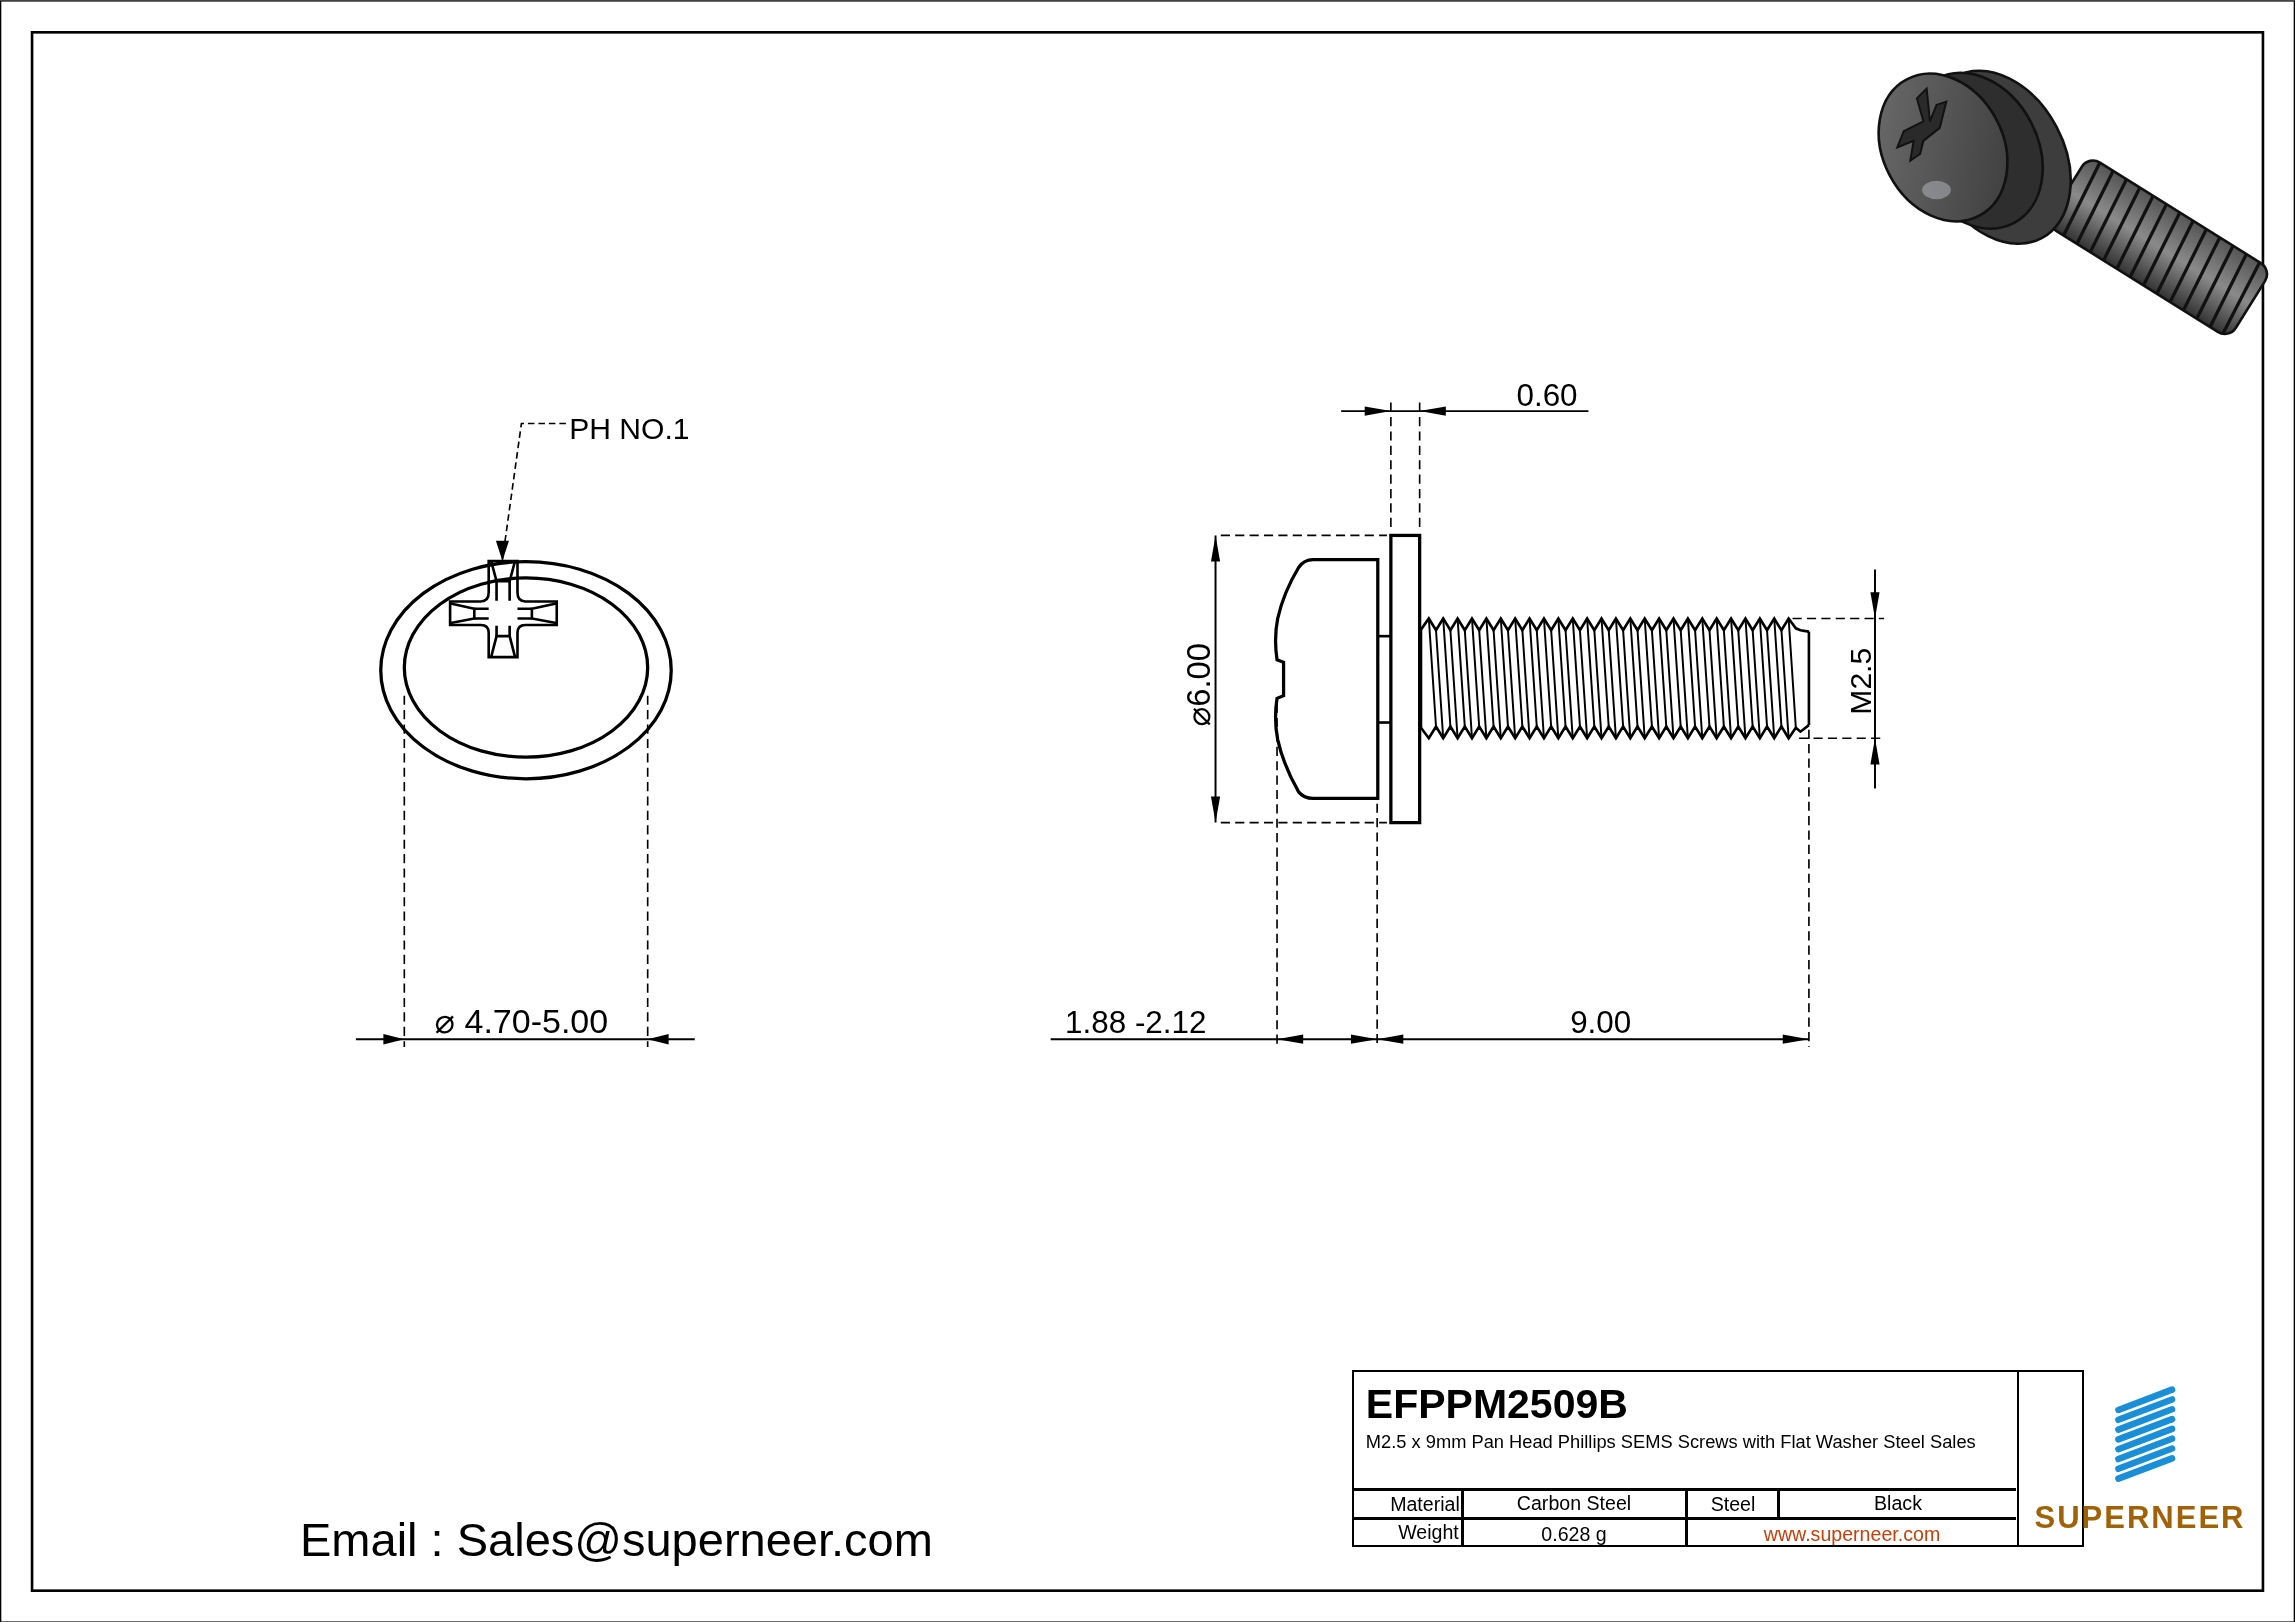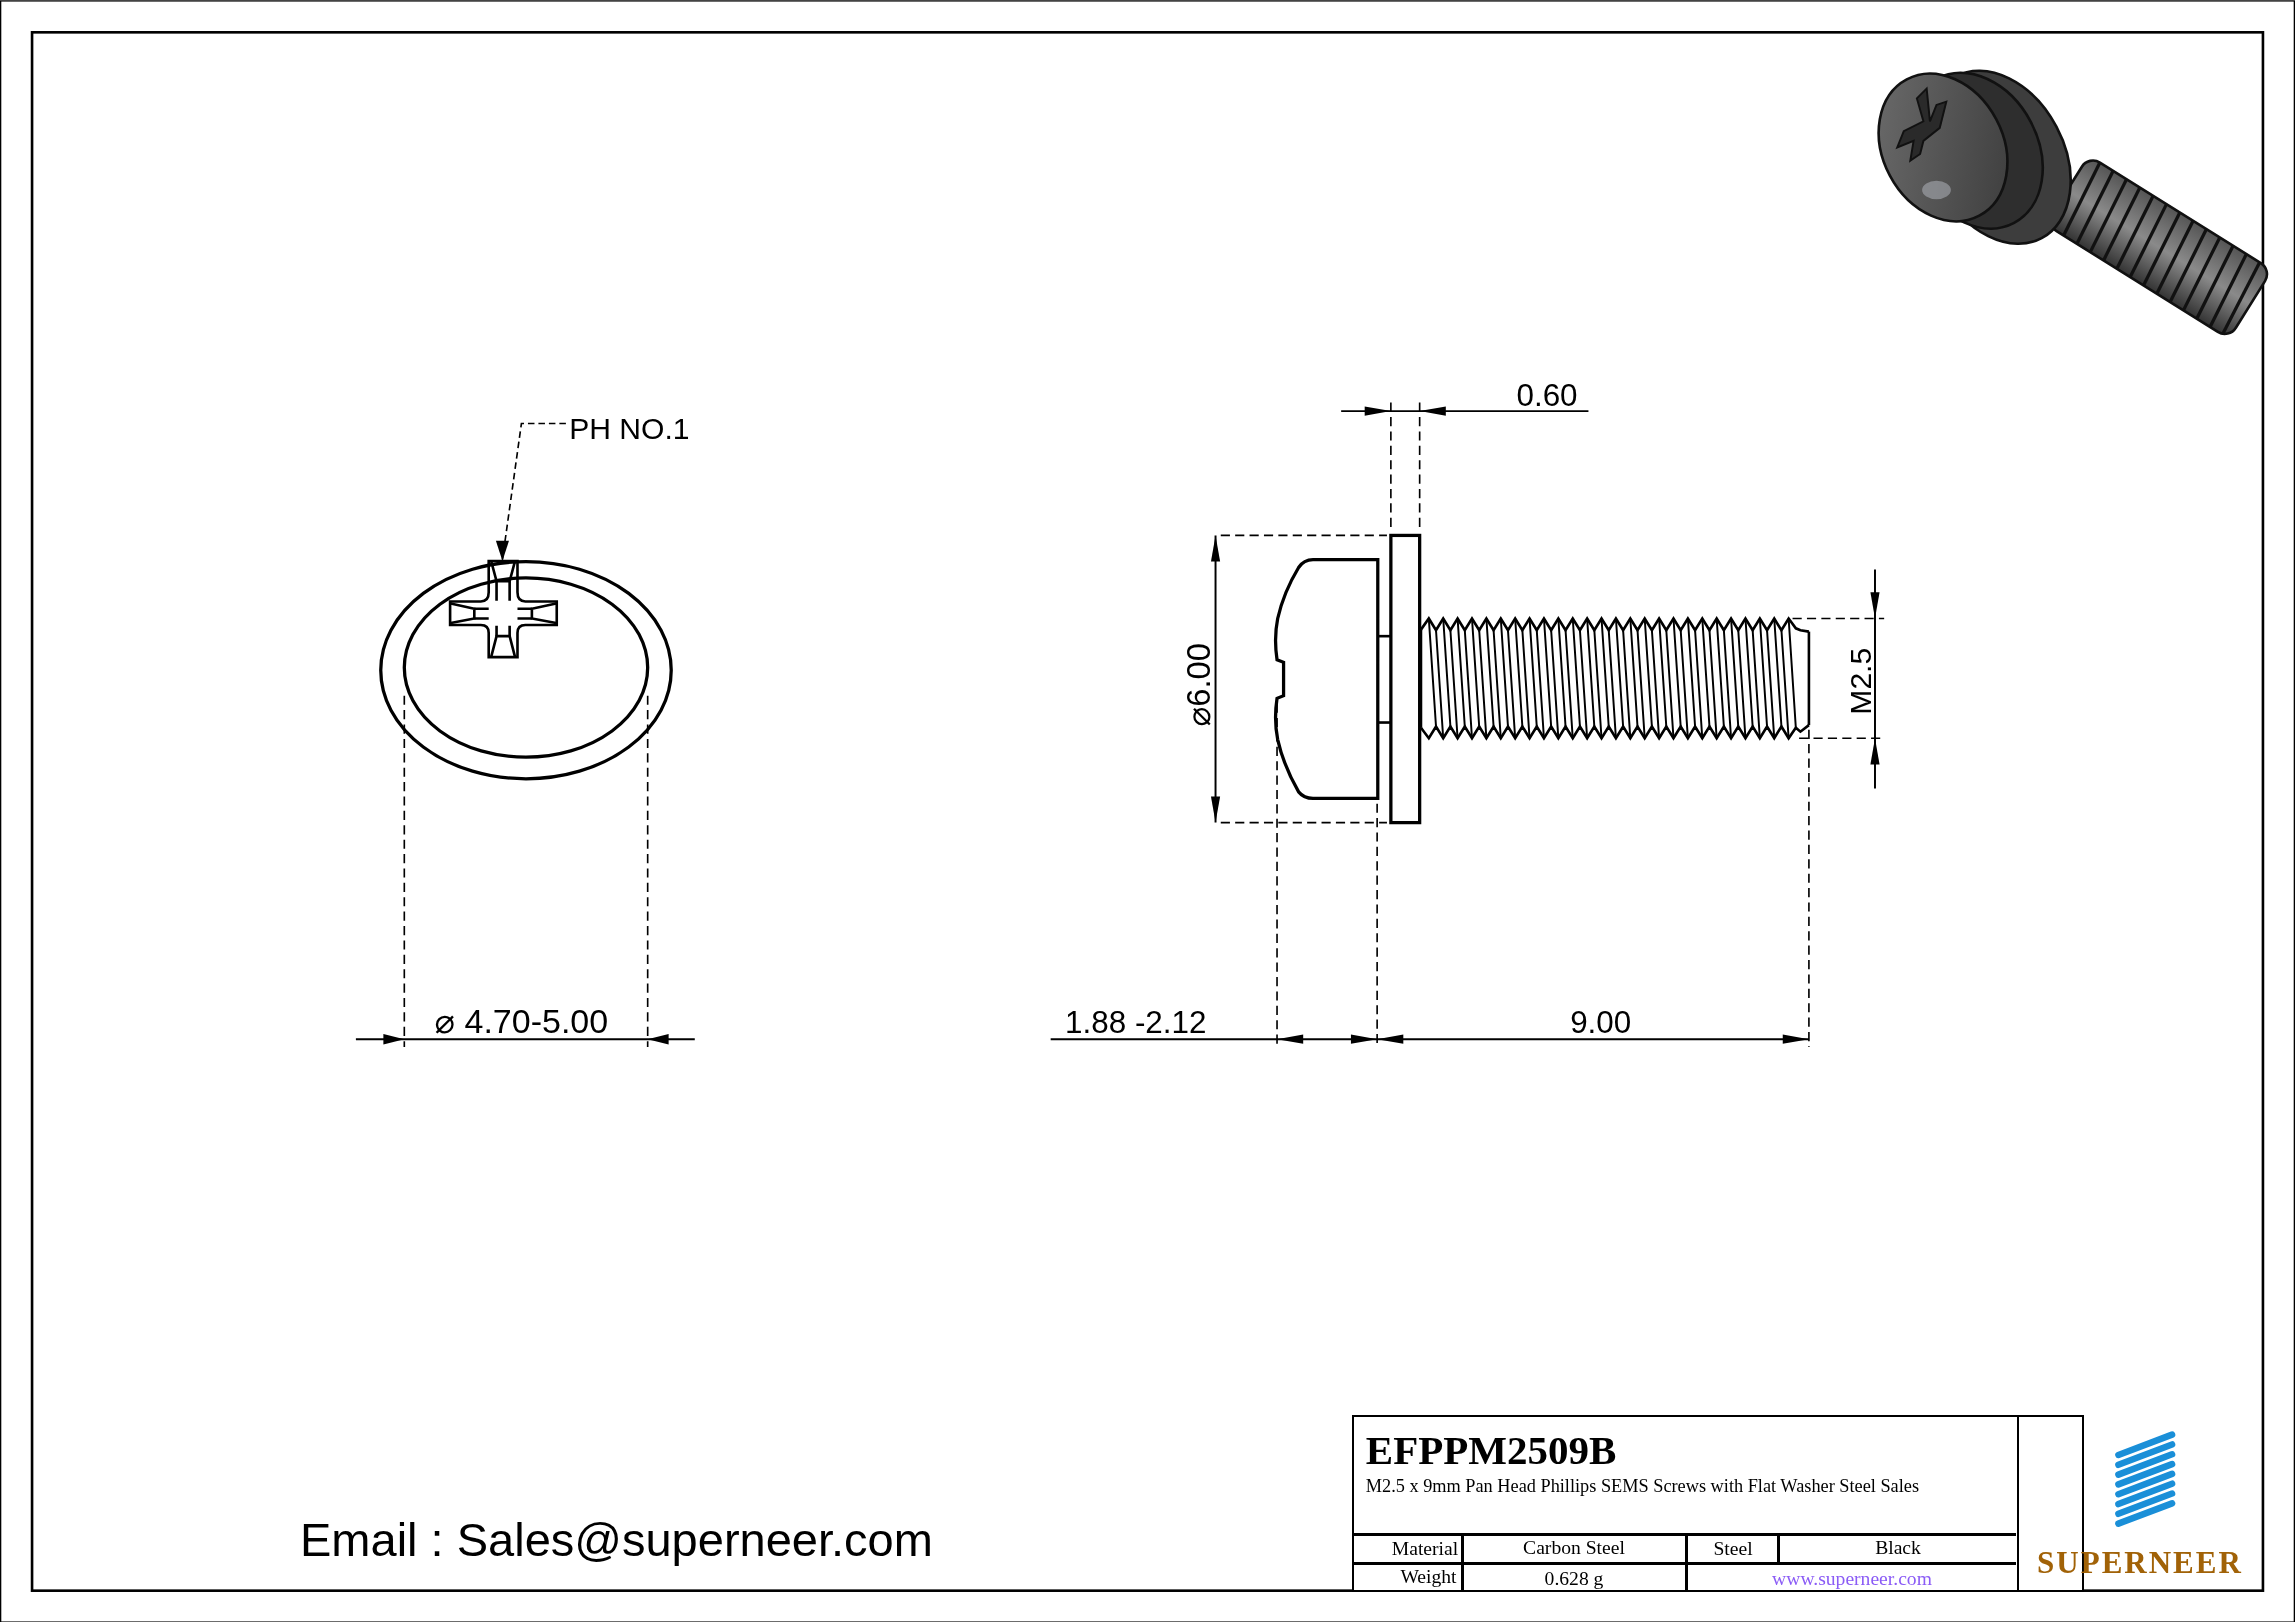--- a/index.html
+++ b/index.html
@@ -1,33 +1,33 @@
 <!DOCTYPE html>
 <html style="font-size:10.5px"><head>
 <meta charset="utf-8">
 <style>
   html, body { margin: 0; padding: 0; background: #ffffff; }
   body { width: 2295px; height: 1623px; position: relative; overflow: hidden;
          font-family: "Liberation Sans", sans-serif; color: #000; }
   .sheet { position: absolute; left: 0; top: 0; width: 2295px; height: 1623px; }
   svg.drawing { position: absolute; left: 0; top: 0; }
   .txt { font-family: "Liberation Sans", sans-serif; fill: #000; }
-  .title-block { position: absolute; left: 1352px; top: 1415px; width: 732px; height: 177px;
-                 border: 2.6px solid #000; box-sizing: border-box; background: #fff; font-family: Liberation Serif, serif; }
+  .title-block { position: absolute; left: 1352px; top: 1370px; width: 732px; height: 177px;
+                 border: 2.6px solid #000; box-sizing: border-box; background: #fff; }
   .tb-main { position: absolute; left: 0; top: 0; width: 665px; height: 174px; border-right: 2.6px solid #000; box-sizing: border-box; }
   .tb-part { position: absolute; left: 11.8px; top: 9.2px; font-size: 41px; font-weight: bold; letter-spacing: 0px; }
   .tb-desc { position: absolute; left: 11.8px; top: 58px; width: 628px; font-size: 18.3px; line-height: 23.6px; }
   .tb-grid { position: absolute; left: 0; top: 116px; width: 662px; height: 58px; }
   .tb-cell { position: absolute; box-sizing: border-box; font-size: 19.6px; display: flex; align-items: center; justify-content: center; }
   .tb-hline { position: absolute; left: 0; height: 2.6px; background: #000; }
   .tb-vline { position: absolute; width: 2.6px; background: #000; }
   .tb-logo { position: absolute; left: 665px; top: 0; width: 242px; height: 174px; }
   .logo-text { position: absolute; left: 0; width: 100%; top: 128px; text-align: center;
                font-size: 31px; font-weight: bold; color: #a16207; letter-spacing: 2px; }
-  .link { color: #8b5cf6; }
+  .link { color: #c2410c; }
   .email { position: absolute; left: 300px; top: 1512px; font-size: 47px; }
 </style>
 </head>
 <body>
 
 <div class="sheet">
 
   <svg class="drawing" width="2295" height="1623" viewBox="0 0 3508 2480">
     <defs>
       <marker id="arr" markerWidth="12" markerHeight="8" refX="12" refY="4" orient="auto" markerUnits="userSpaceOnUse" viewBox="0 0 12 8">

